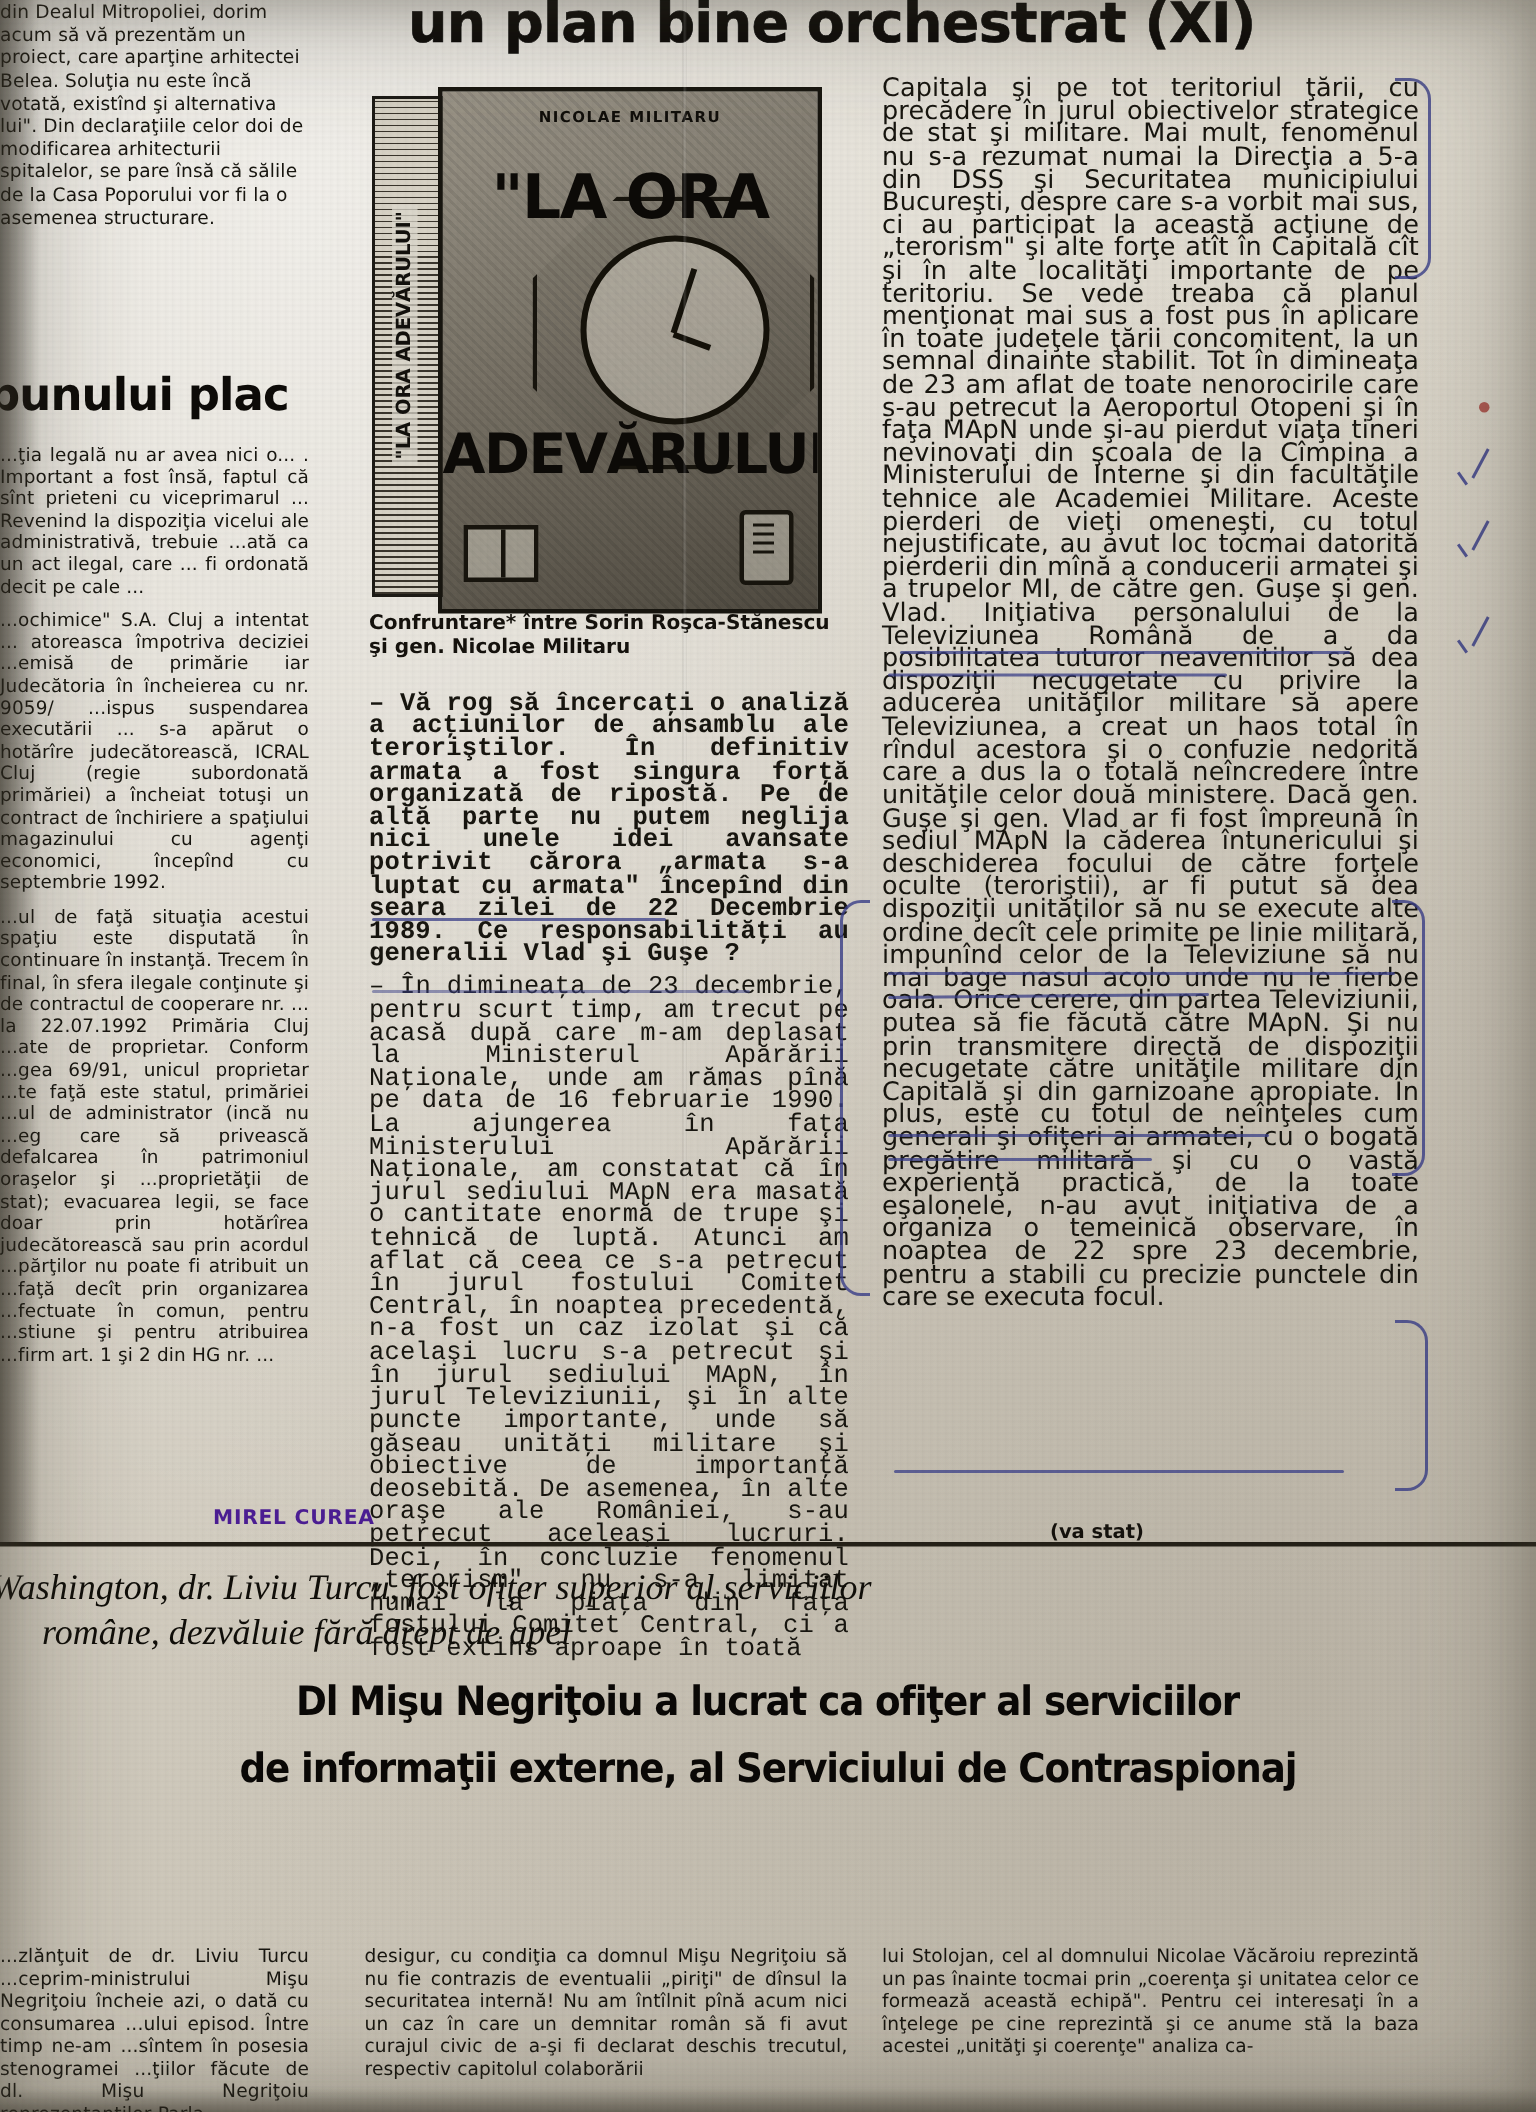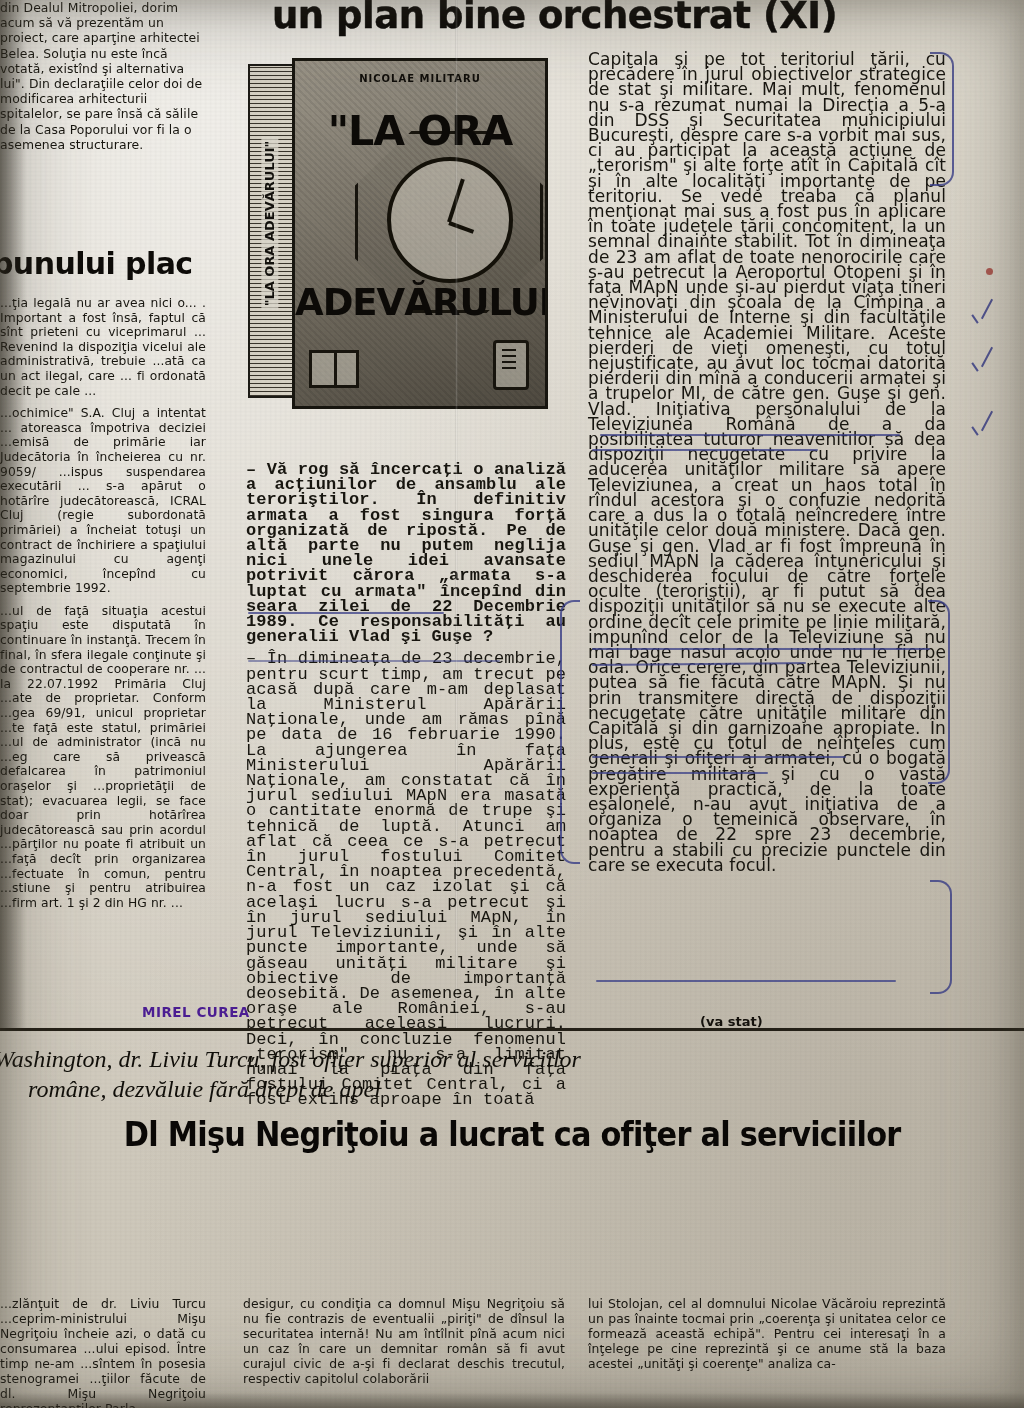--- a/index.html
+++ b/index.html
@@ -170,21 +170,21 @@
   
   #kicker{
     position:absolute;left:-6px;top:1044px;width:760px;
     font-family:"Liberation Serif", serif;font-style:italic;
     font-size:24px;line-height:30px;color:#100e09;
   }
   #big-headline{
     position:absolute;left:10px;top:1112px;width:1004px;
     text-align:center;color:#0a0806;
     font-family:"DejaVu Sans",sans-serif;font-weight:bold;
-    font-size:33px;line-height:45px;letter-spacing:-.8px;
+    font-size:27px;line-height:45px;letter-spacing:-.8px;
   }
   #big-headline div{white-space:nowrap;}
   .bh-scale{display:inline-block;transform:scaleX(.92);transform-origin:center;}
 
   #low-left{left:0;top:1296px;width:206px;}
   #low-mid{left:243px;top:1296px;width:322px;}
   #low-right{left:588px;top:1296px;width:358px;}
   #low-left .body-txt,#low-mid .body-txt,#low-right .body-txt{font-size:12.4px;line-height:15px;}
 
   
@@ -250,20 +250,21 @@
         <div class="octagon"></div>
         <div class="clock"></div>
         <div class="book-title1">"LA ORA</div>
         <div class="book-title2">ADEVĂRULUI"</div>
         <div class="book-icon"></div>
         <div class="phone-icon"></div>
       </div>
     </div>
   </div>
 
+  <div id="figure-caption">Confruntare* între Sorin Roşca-Stănescu şi gen. Nicolae Militaru</div>
 
   <div class="col" id="mid-col">
     <div class="body-txt">
       <p class="dash-p q">– Vă rog să încercaţi o analiză a acţiunilor de ansamblu ale teroriştilor. În definitiv armata a fost singura forţă organizată de ripostă. Pe de altă parte nu putem neglija nici unele idei avansate potrivit cărora „armata s-a luptat cu armata" începînd din seara zilei de 22 Decembrie 1989. Ce responsabilităţi au generalii Vlad şi Guşe ?</p>
       <p class="dash-p">– În dimineaţa de 23 decembrie, pentru scurt timp, am trecut pe acasă după care m-am deplasat la Ministerul Apărării Naţionale, unde am rămas pînă pe data de 16 februarie 1990. La ajungerea în faţa Ministerului Apărării Naţionale, am constatat că în jurul sediului MApN era masată o cantitate enormă de trupe şi tehnică de luptă. Atunci am aflat că ceea ce s-a petrecut în jurul fostului Comitet Central, în noaptea precedentă, n-a fost un caz izolat şi că acelaşi lucru s-a petrecut şi în jurul sediului MApN, în jurul Televiziunii, şi în alte puncte importante, unde să găseau unităţi militare şi obiective de importanţă deosebită. De asemenea, în alte oraşe ale României, s-au petrecut aceleaşi lucruri. Deci, în concluzie fenomenul „terorism", nu s-a limitat numai la piaţa din faţa fostului Comitet Central, ci a fost extins aproape în toată</p>
     </div>
   </div>
 
   <div class="col" id="right-col">
     <div class="body-txt">
@@ -275,20 +276,21 @@
 
   <div id="divider"></div>
 
   <div id="kicker">
     <div>Washington, dr. Liviu Turcu, fost ofiţer superior al serviciilor</div>
     <div style="padding-left:34px;">române, dezvăluie fără drept de apel</div>
   </div>
 
   <div id="big-headline">
     <div><span class="bh-scale">Dl Mişu Negriţoiu a lucrat ca ofiţer al serviciilor</span></div>
+    <div><span class="bh-scale">de informaţii externe, al Serviciului de Contraspionaj</span></div>
   </div>
 
   <div class="col" id="low-left">
     <div class="body-txt">...zlănţuit de dr. Liviu Turcu ...ceprim-ministrului Mişu Negriţoiu încheie azi, o dată cu consumarea ...ului episod. Între timp ne-am ...sîntem în posesia stenogramei ...ţiilor făcute de dl. Mişu Negriţoiu reprezentanţilor Parla...</div>
   </div>
   <div class="col" id="low-mid">
     <div class="body-txt">desigur, cu condiţia ca domnul Mişu Negriţoiu să nu fie contrazis de eventualii „piriţi" de dînsul la securitatea internă! Nu am întîlnit pînă acum nici un caz în care un demnitar român să fi avut curajul civic de a-şi fi declarat deschis trecutul, respectiv capitolul colaborării</div>
   </div>
   <div class="col" id="low-right">
     <div class="body-txt">lui Stolojan, cel al domnului Nicolae Văcăroiu reprezintă un pas înainte tocmai prin „coerenţa şi unitatea celor ce formează această echipă".  Pentru cei interesaţi în a înţelege pe cine reprezintă şi ce anume stă la baza acestei „unităţi şi coerenţe" analiza ca-</div>

